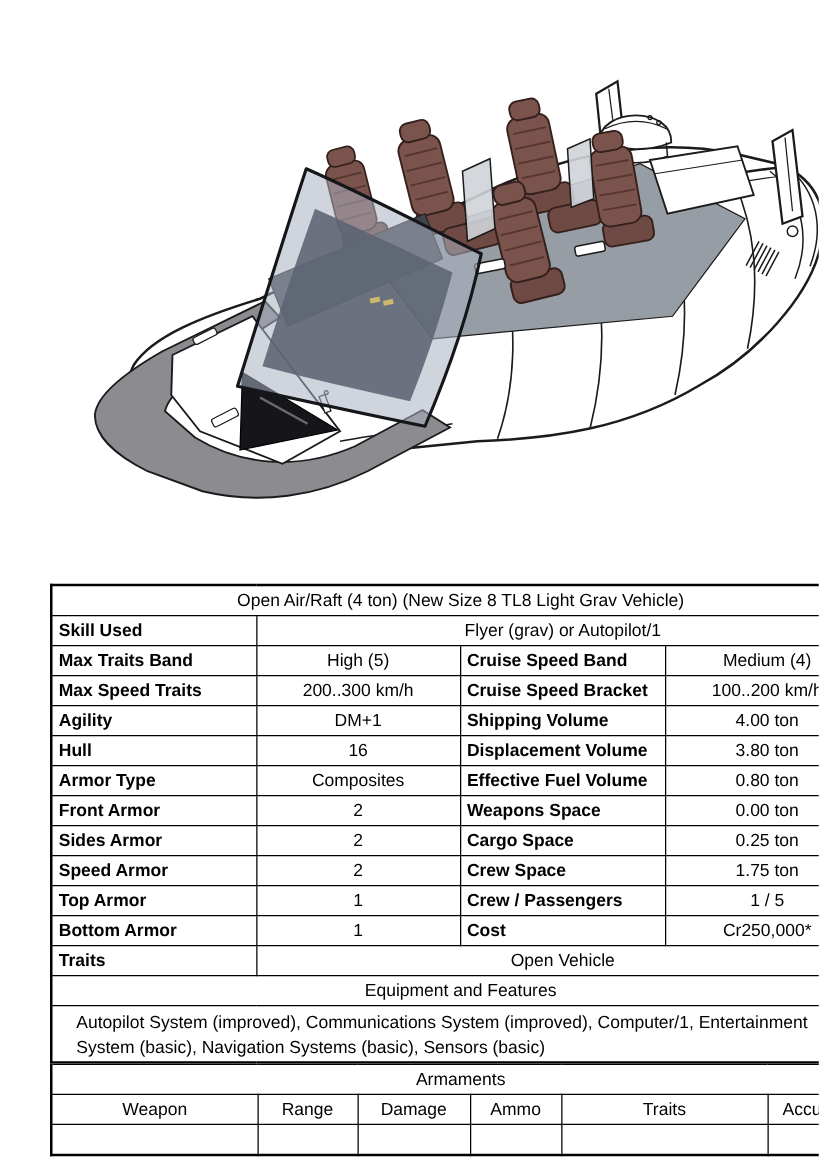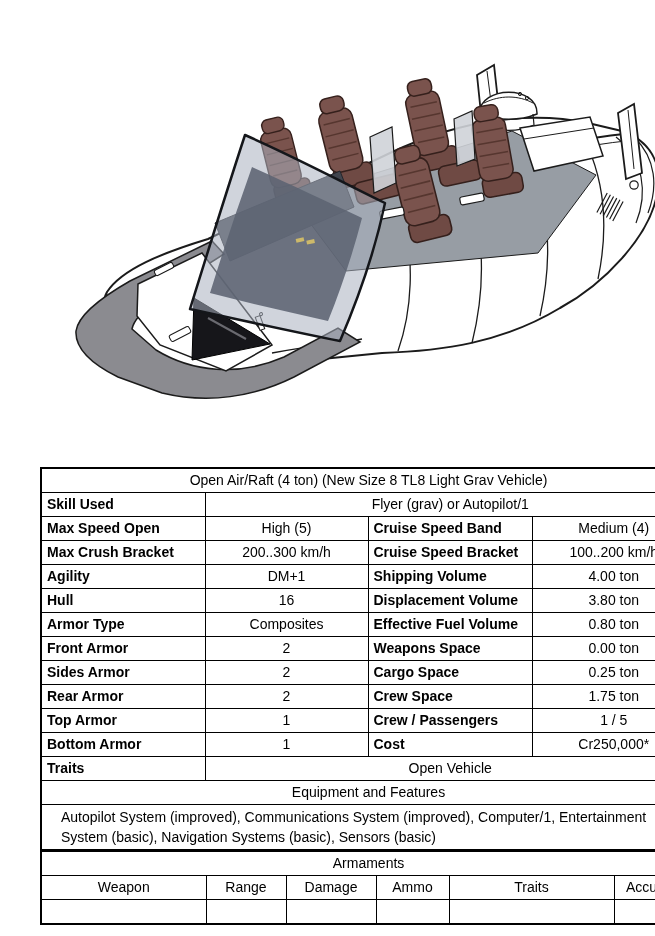--- a/index.html
+++ b/index.html
@@ -142,27 +142,27 @@
         <tr>
           <td colspan="4" class="ctr">Open Air/Raft (4 ton) (New Size 8 TL8 Light Grav Vehicle)</td>
         </tr>
         <tr>
           <td class="lbl">Skill Used</td>
           <td colspan="3" class="ctr">Flyer (grav) or Autopilot/1</td>
         </tr>
       </tbody>
       <tbody>
           <tr>
-            <td class="lbl">Max Speed Open</td>
+            <td class="lbl">Max Traits Band</td>
             <td class="ctr">High (5)</td>
             <td class="lbl">Cruise Speed Band</td>
             <td class="ctr">Medium (4)</td>
           </tr>
           <tr>
-            <td class="lbl">Max Crush Bracket</td>
+            <td class="lbl">Max Speed Traits</td>
             <td class="ctr">200..300 km/h</td>
             <td class="lbl">Cruise Speed Bracket</td>
             <td class="ctr">100..200 km/h</td>
           </tr>
           <tr>
             <td class="lbl">Agility</td>
             <td class="ctr">DM+1</td>
             <td class="lbl">Shipping Volume</td>
             <td class="ctr">4.00 ton</td>
           </tr>
@@ -184,21 +184,21 @@
             <td class="lbl">Weapons Space</td>
             <td class="ctr">0.00 ton</td>
           </tr>
           <tr>
             <td class="lbl">Sides Armor</td>
             <td class="ctr">2</td>
             <td class="lbl">Cargo Space</td>
             <td class="ctr">0.25 ton</td>
           </tr>
           <tr>
-            <td class="lbl">Rear Armor</td>
+            <td class="lbl">Speed Armor</td>
             <td class="ctr">2</td>
             <td class="lbl">Crew Space</td>
             <td class="ctr">1.75 ton</td>
           </tr>
           <tr>
             <td class="lbl">Top Armor</td>
             <td class="ctr">1</td>
             <td class="lbl">Crew / Passengers</td>
             <td class="ctr">1 / 5</td>
           </tr>

